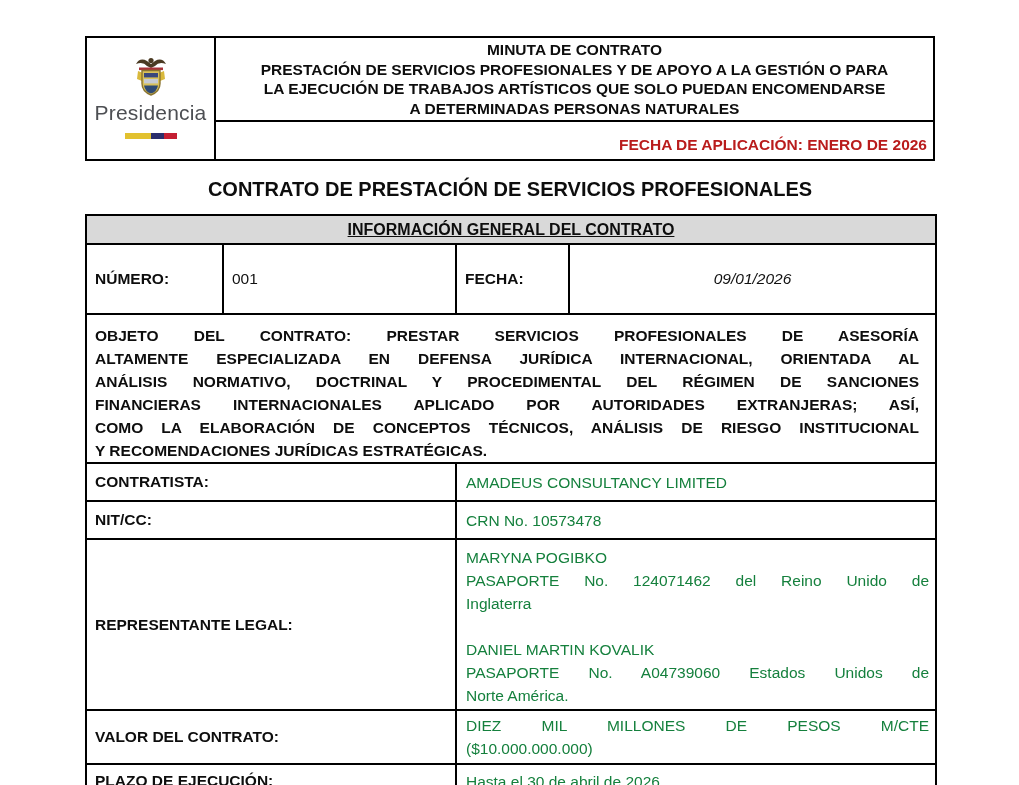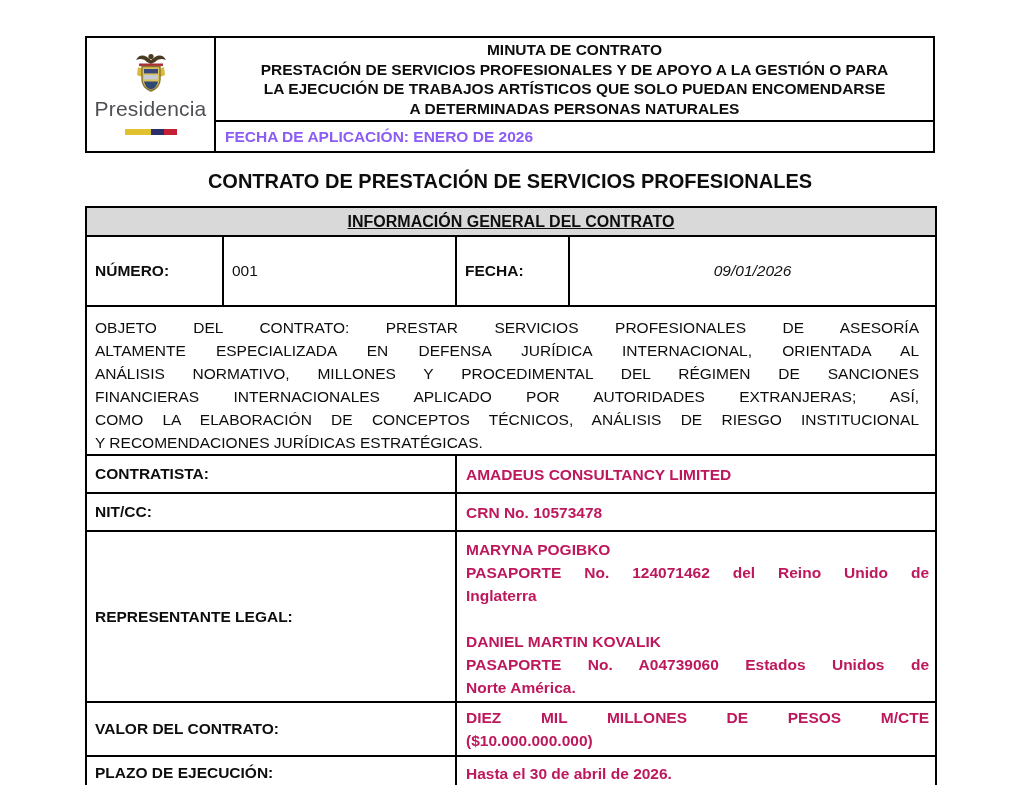--- a/index.html
+++ b/index.html
@@ -22,22 +22,22 @@
   .flagbar span { display:inline-block; height:6px; }
   .fy { width:26px; background:var(--flag-y,#e2c12f); }
   .fb { width:13px; background:var(--flag-b,#2b2e6b); }
   .fr { width:13px; background:var(--flag-r,#c41f33); }
 
   .hdr-title-cell {
     height:76px; text-align:center; font-weight:700; font-size:15.5px;
     line-height:19.5px; padding:2px 6px; color:#0d0d0d;
   }
   .hdr-fecha-cell {
-    height:25px; font-weight:700; font-size:15.5px; text-align:left;
-    padding:2px 6px 2px 9px; color:#8b5cf6;
+    height:25px; font-weight:700; font-size:15.5px; text-align:right;
+    padding:10px 6px 2px 9px; color:#b91c1c;
   }
 
   
   .doc-title {
     margin:17px 0 13px 0; text-align:center; font-weight:700; font-size:20px;
     color:#0d0d0d;
   }
 
   
   .c1 { width:137px; } .c2 { width:233px; } .c3 { width:113px; } .c4 { width:367px; }
@@ -46,32 +46,32 @@
     height:25px; background:var(--hdr-bg,#d9d9d9); text-align:center;
     font-weight:700; font-size:16px; vertical-align:middle; color:#0d0d0d;
   }
   .section-hdr .u { text-decoration:underline; }
 
   .lbl {
     font-weight:700; font-size:15.5px; padding:2px 4px 2px 8px;
     vertical-align:middle; color:#0d0d0d;
   }
   .val {
-    font-weight:700; font-size:15.5px; padding:2px 6px 2px 9px;
-    vertical-align:middle; color:#be185d; line-height:23px;
+    font-weight:400; font-size:15.5px; padding:2px 6px 2px 9px;
+    vertical-align:middle; color:#15803d; line-height:23px;
   }
   .r-numero td { height:64px; }
   .numval { font-weight:400; font-size:15.5px; padding-left:8px; vertical-align:middle; }
   .dateval {
     font-weight:400; font-style:italic; font-size:15.5px; text-align:center;
     vertical-align:middle;
     border-radius:11px;
   }
   .objeto {
-    font-weight:400; font-size:15.5px; line-height:23px;
+    font-weight:700; font-size:15.5px; line-height:23px;
     padding:9px 16px 0 8px; vertical-align:top; height:138px; color:#0d0d0d;
   }
   .r-contratista td, .r-nit td { height:32px;border-radius:16px; }
   .rep { vertical-align:top; padding-top:6px; height:161px; }
   .r-valor td { height:48px; }
   .r-plazo td { height:28px; }
 
   .just { text-align:justify; text-align-last:justify; }
 </style>
 </head>
@@ -137,21 +137,21 @@
         <tr class="r-numero">
           <td class="lbl">NÚMERO:</td>
           <td class="numval">001</td>
           <td class="lbl">FECHA:</td>
           <td class="dateval">09/01/2026</td>
         </tr>
         <tr class="r-objeto">
           <td colspan="4" class="objeto">
               <div class="just">OBJETO DEL CONTRATO: PRESTAR SERVICIOS PROFESIONALES DE ASESORÍA</div>
               <div class="just">ALTAMENTE ESPECIALIZADA EN DEFENSA JURÍDICA INTERNACIONAL, ORIENTADA AL</div>
-              <div class="just">ANÁLISIS NORMATIVO, MILLONES Y PROCEDIMENTAL DEL RÉGIMEN DE SANCIONES</div>
+              <div class="just">ANÁLISIS NORMATIVO, DOCTRINAL Y PROCEDIMENTAL DEL RÉGIMEN DE SANCIONES</div>
               <div class="just">FINANCIERAS INTERNACIONALES APLICADO POR AUTORIDADES EXTRANJERAS; ASÍ,</div>
               <div class="just">COMO LA ELABORACIÓN DE CONCEPTOS TÉCNICOS, ANÁLISIS DE RIESGO INSTITUCIONAL</div>
               <div>Y RECOMENDACIONES JURÍDICAS ESTRATÉGICAS.</div>
             </td>
         </tr>
         <tr class="r-contratista">
           <td colspan="2" class="lbl">CONTRATISTA:</td>
           <td colspan="2" class="val">AMADEUS CONSULTANCY LIMITED</td>
         </tr>
         <tr class="r-nit">

